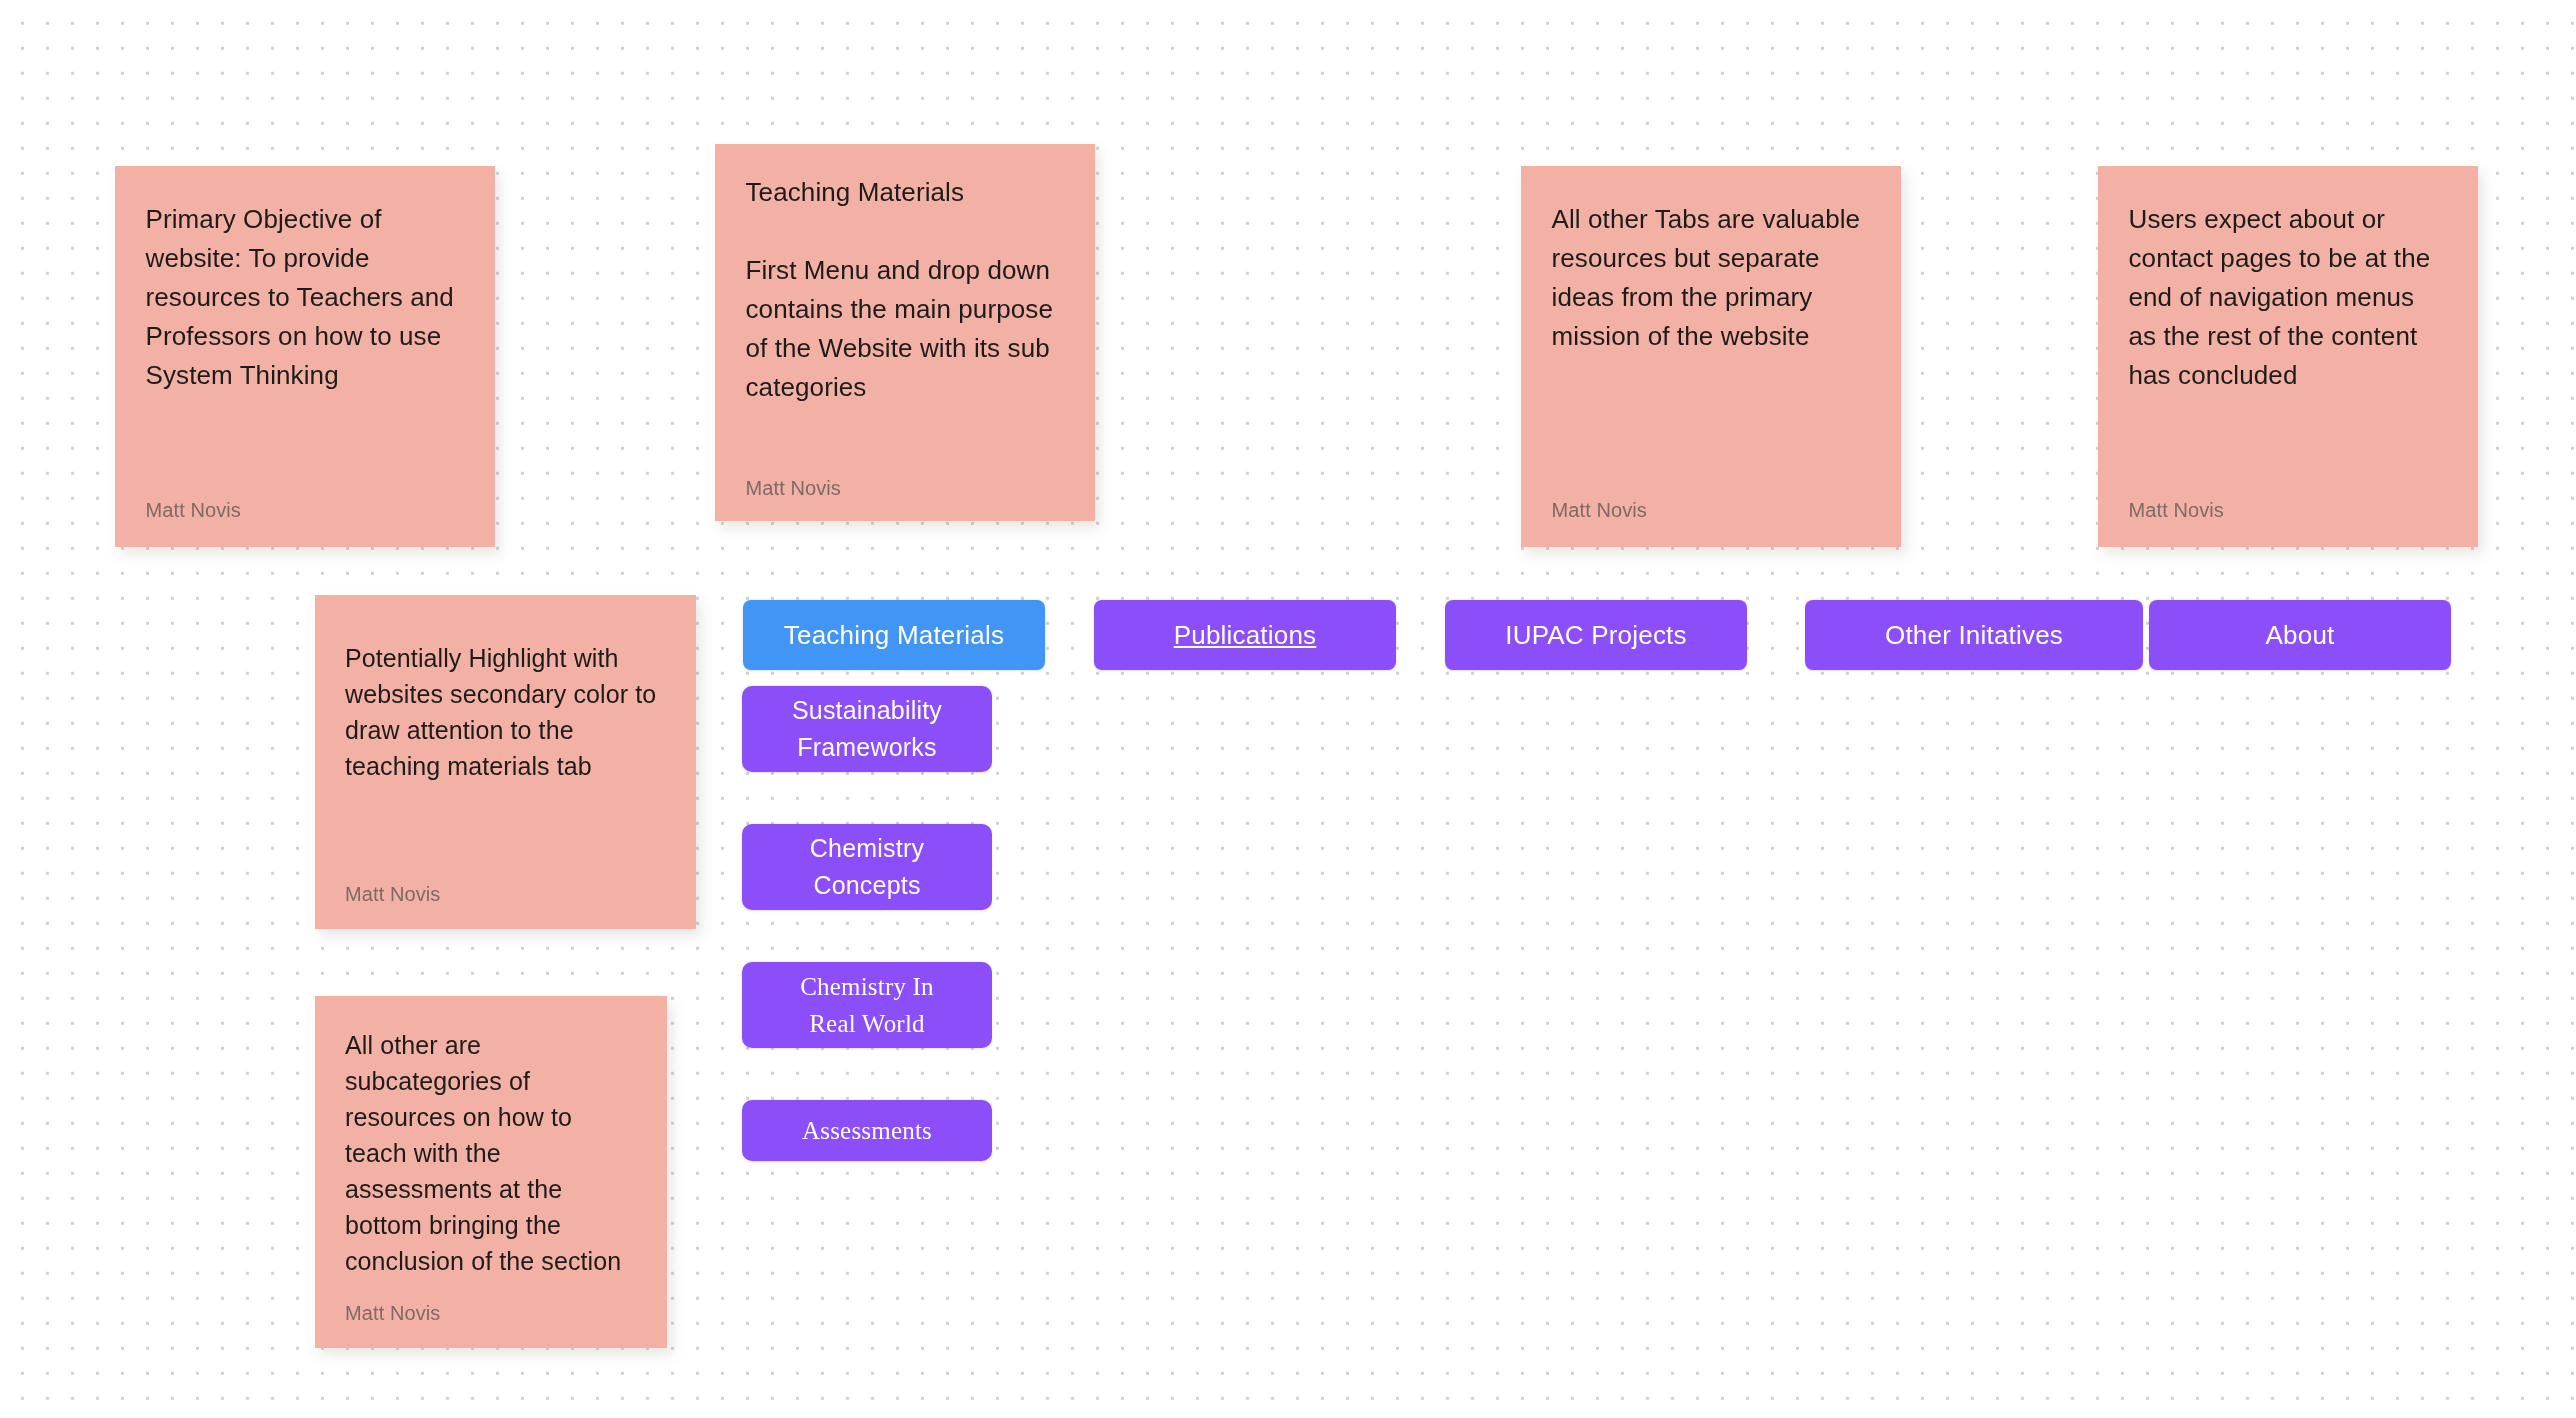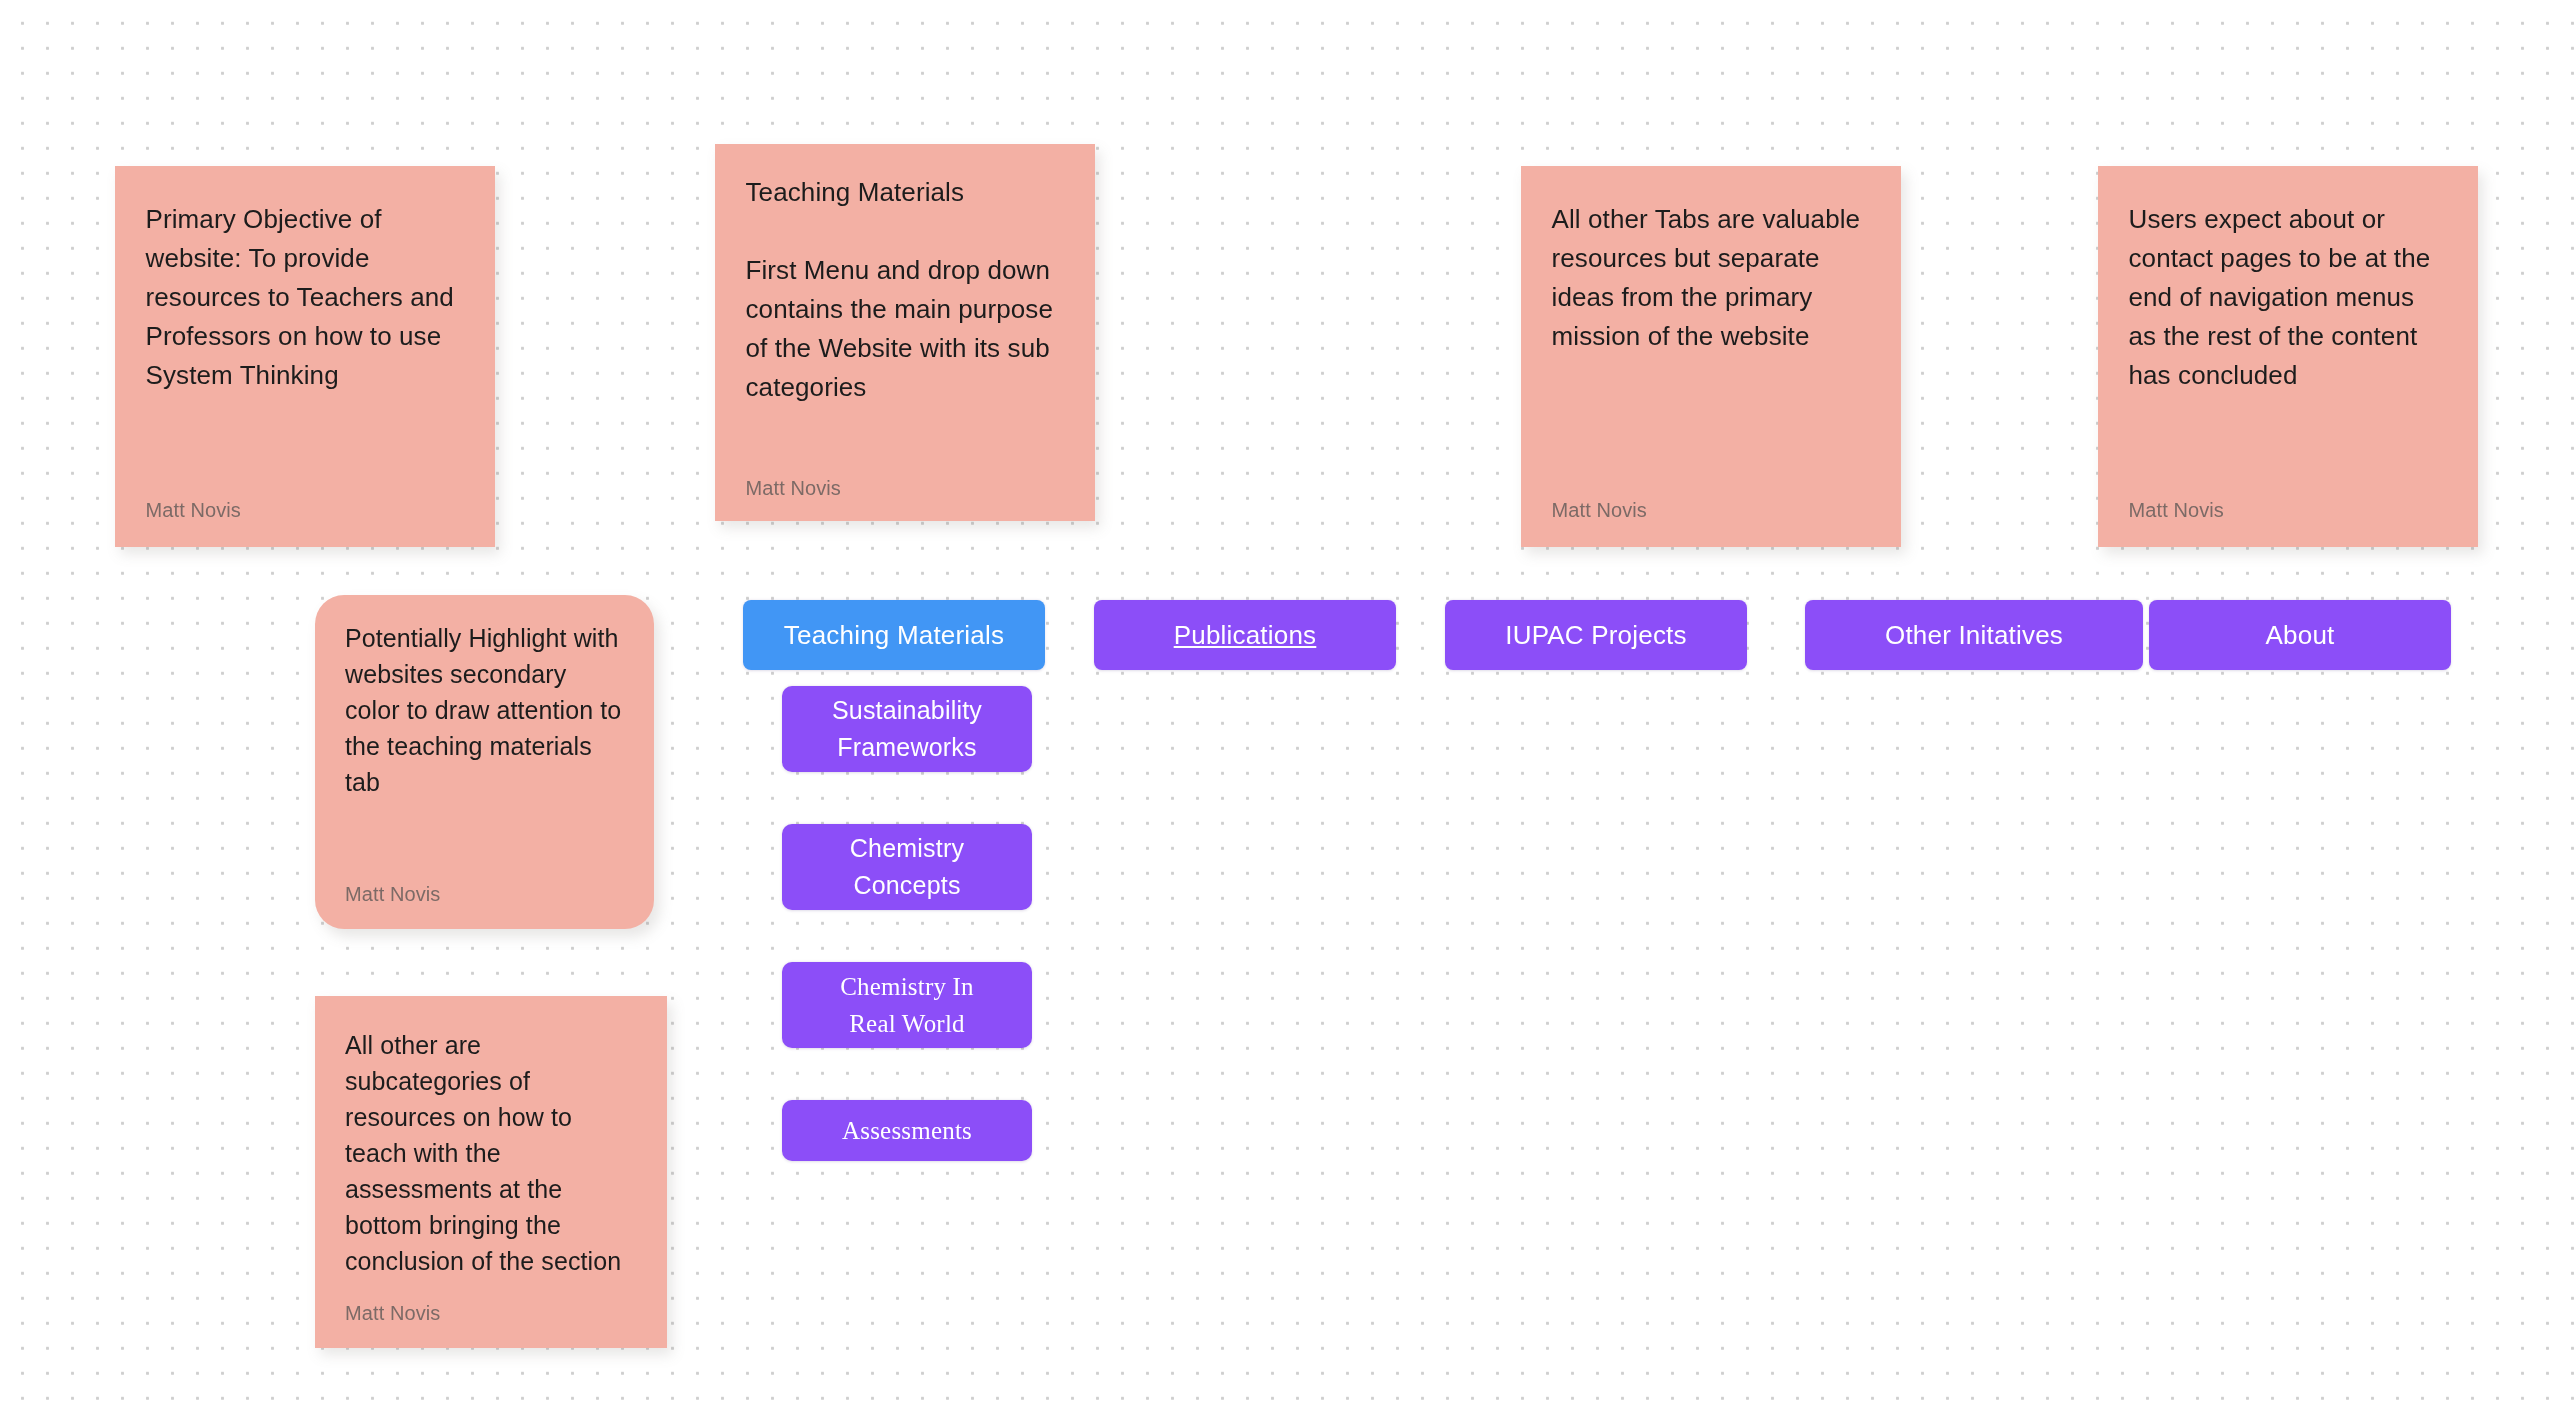--- a/index.html
+++ b/index.html
@@ -47,22 +47,22 @@
     color: #7c6a66;
     letter-spacing: 0.1px;
   }
 
   
   .note-1 { left: 115px;  top: 166px;  width: 380px; height: 381px; }
   .note-2 { left: 715px;  top: 144px;  width: 380px; height: 377px;
             padding-top: 29px; padding-bottom: 21.5px; }
   .note-3 { left: 1521px; top: 166px;  width: 380px; height: 381px; }
   .note-4 { left: 2098px; top: 166px;  width: 380px; height: 381px; }
-  .note-5 { left: 315px;  top: 595px;  width: 339px; height: 334px;
-            padding: 25px 27px 23px 30px; border-radius: 29px; }
+  .note-5 { left: 315px;  top: 595px;  width: 381px; height: 334px;
+            padding: 45px 27px 23px 30px; }
   .note-6 { left: 315px;  top: 996px; width: 352px; height: 352px;
             padding: 30.5px 27px 23px 30px; }
 
   .note-5 .note-body, .note-6 .note-body { font-size: 25px; line-height: 36px; }
 
   
   .nav-btn {
     position: absolute;
     height: 70px;
     border-radius: 8px;
@@ -82,21 +82,21 @@
 
   .nav-0 { left: 743px;  top: 600px; width: 302px; }
   .nav-1 { left: 1094px; top: 600px; width: 302px; text-decoration: underline; }
   .nav-2 { left: 1445px; top: 600px; width: 302px; }
   .nav-3 { left: 1797px; top: 600px; width: 338px; margin-left: 8px; }
   .nav-4 { left: 2149px; top: 600px; width: 302px; }
 
   
   .sub-btn {
     position: absolute;
-    left: 782px;
+    left: 742px;
     width: 250px;
     background: #8c4ef8;
     border: none;
     border-radius: 10px;
     color: #ffffff;
     font-family: "Liberation Sans", sans-serif;
     font-size: 25px;
     line-height: 37px;
     letter-spacing: 0.2px;
     display: flex;

